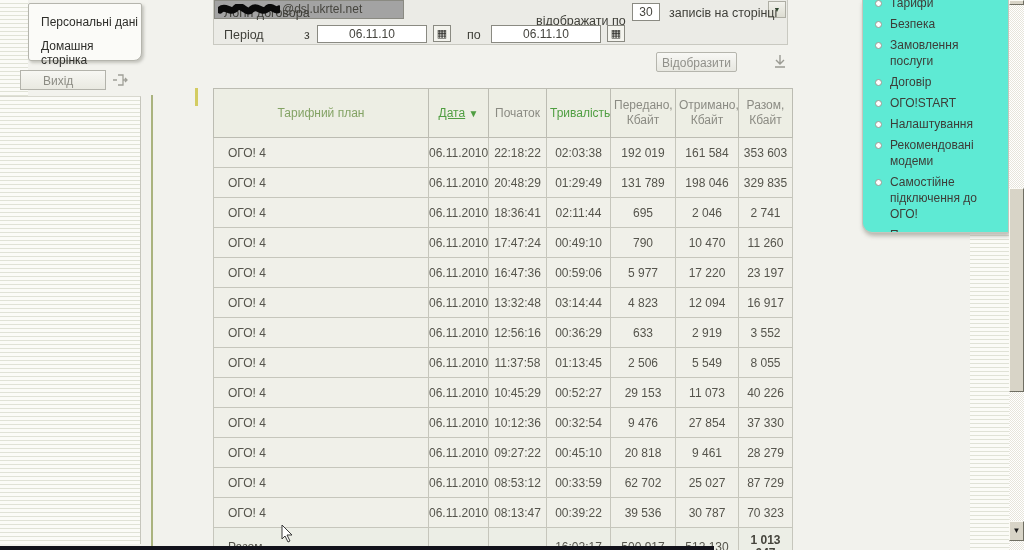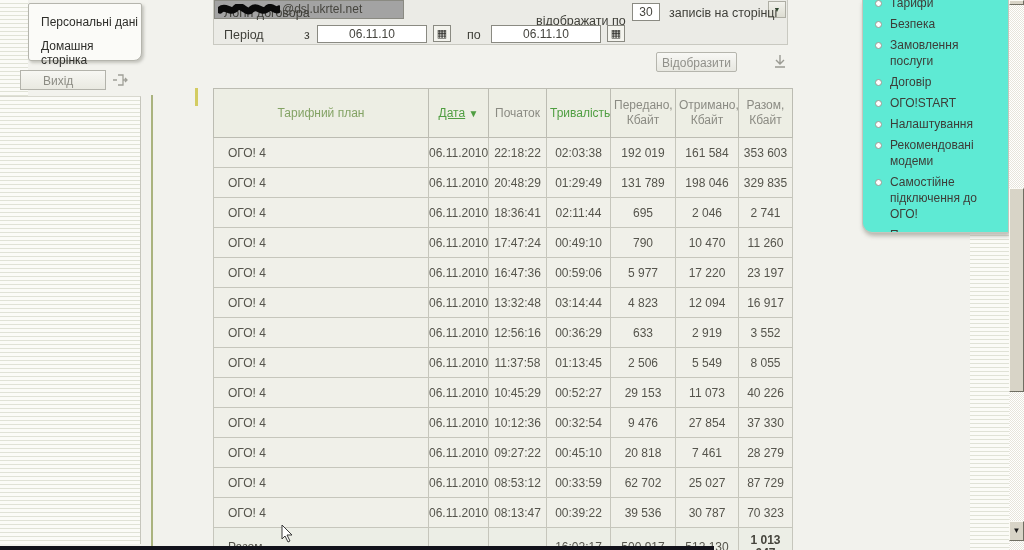--- a/index.html
+++ b/index.html
@@ -234,21 +234,21 @@
           <td>9 476</td>
           <td>27 854</td>
           <td>37 330</td>
         </tr>
           <tr>
           <td>ОГО! 4</td>
           <td>06.11.2010</td>
           <td>09:27:22</td>
           <td>00:45:10</td>
           <td>20 818</td>
-          <td>7 461</td>
+          <td>9 461</td>
           <td>28 279</td>
         </tr>
           <tr>
           <td>ОГО! 4</td>
           <td>06.11.2010</td>
           <td>08:53:12</td>
           <td>00:33:59</td>
           <td>62 702</td>
           <td>25 027</td>
           <td>87 729</td>

